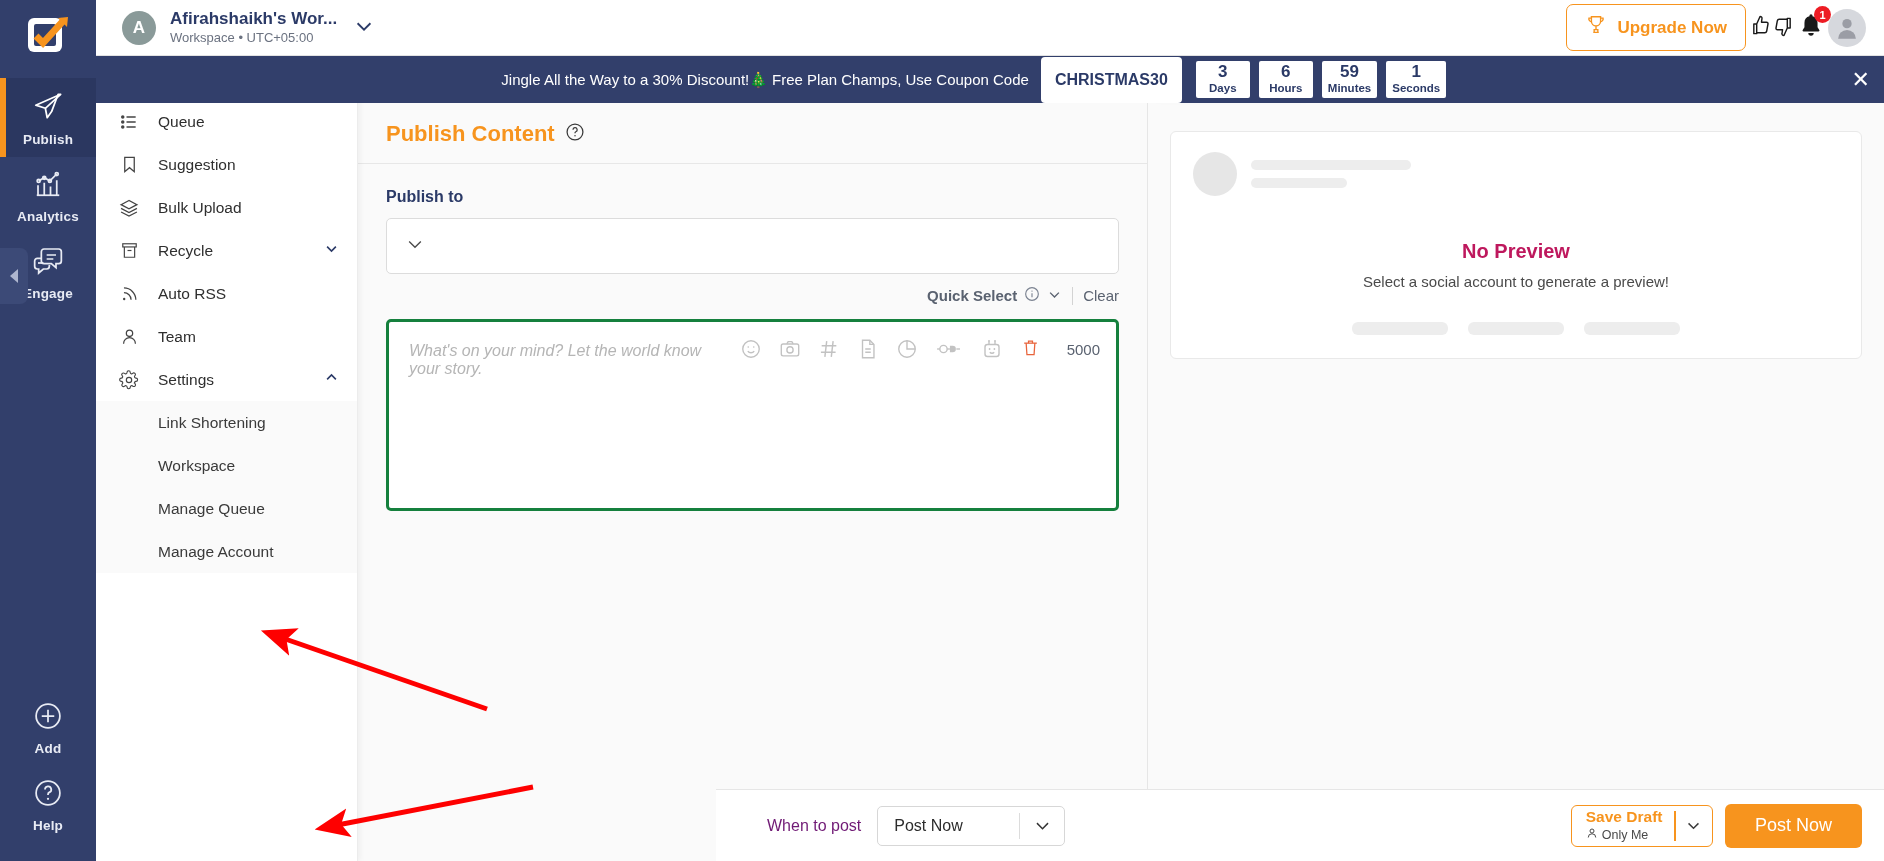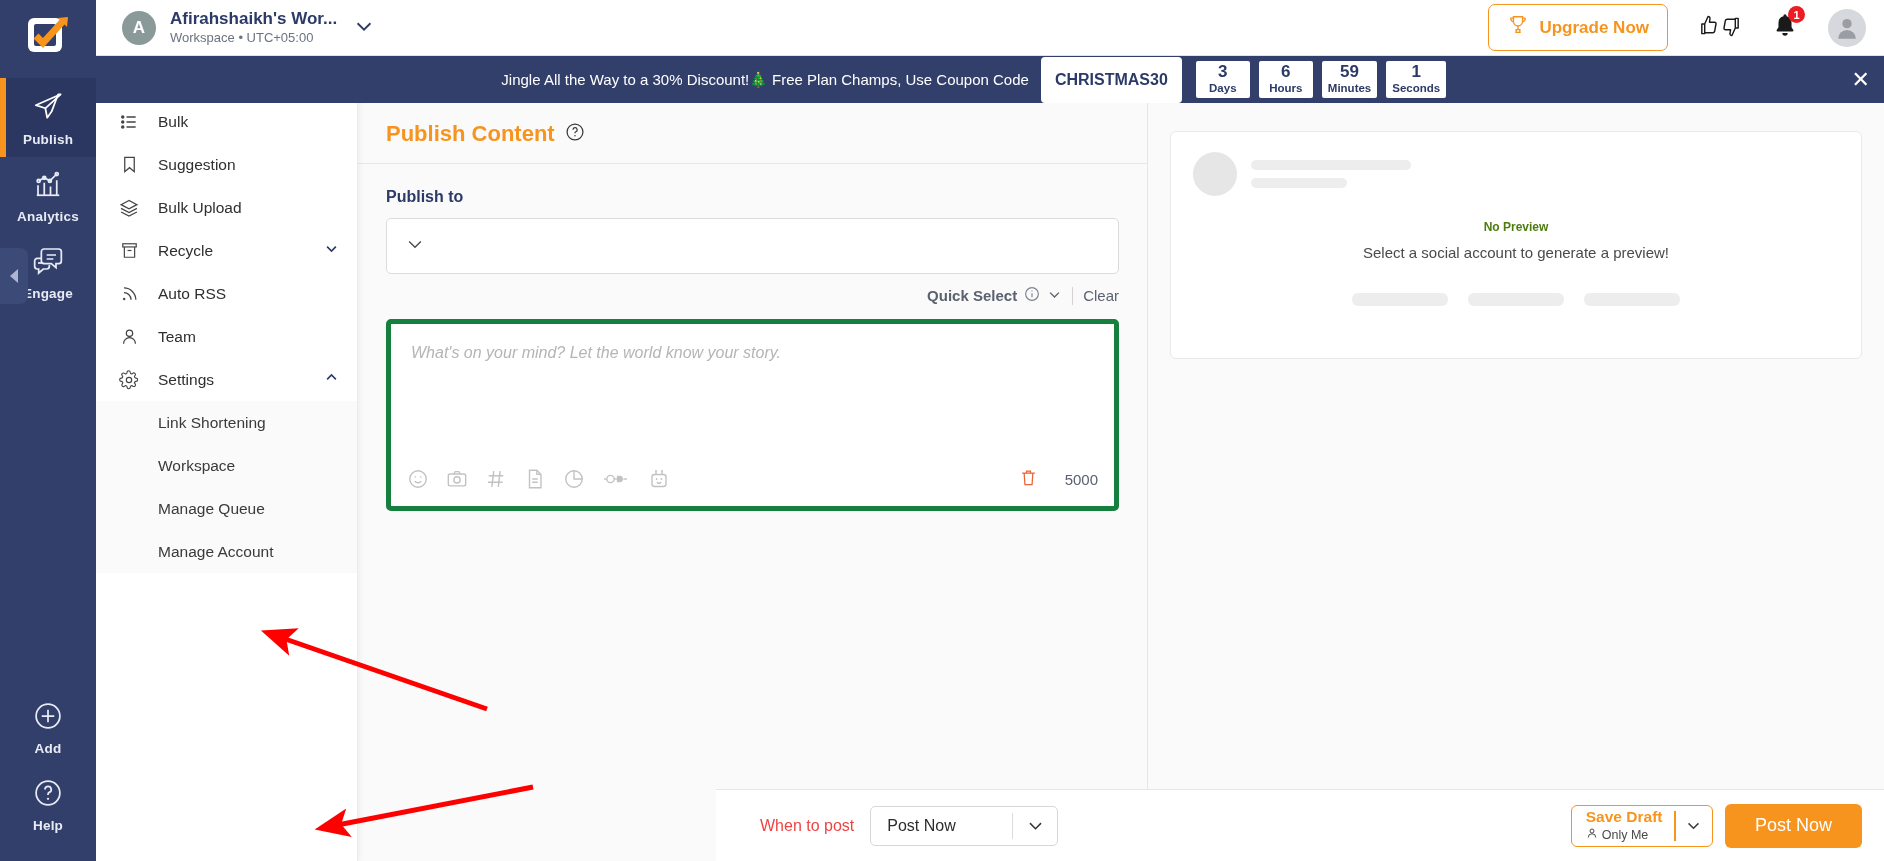--- a/index.html
+++ b/index.html
@@ -78,21 +78,21 @@
   }
   .ws-avatar {
     width: 34px; height: 34px; border-radius: 50%; background: #8a9a99; color: #fff;
     display: flex; align-items: center; justify-content: center;
     font-size: 17px; font-weight: bold; margin-left: 26px;
   }
   .ws-meta { margin-left: 14px; line-height: 1.15; }
   .ws-name { font-size: 17px; font-weight: bold; color: #2b3a67; }
   .ws-sub { font-size: 13px; color: #6b7280; margin-top: 2px; }
   .ws-chev { margin-left: 16px; color: #2b3a67; cursor: pointer; }
-  .top-right { margin-left: auto; display: flex; align-items: center; gap: 30px; padding-right: 18px; }
+  .top-right { margin-left: auto; display: flex; align-items: center; gap: 4px; padding-right: 18px; }
   .upgrade-btn {
     border: 1.6px solid #f7941e; color: #f7941e; border-radius: 7px;
     padding: 9px 18px; display: flex; align-items: center; gap: 10px;
     font-size: 17px; font-weight: bold; cursor: pointer; background: #fff;
   }
   .bell-wrap { position: relative; cursor: pointer; }
   .bell-badge {
     position: absolute; top: -6px; right: -7px; background: #ed1c24; color: #fff;
     border-radius: 50%; width: 17px; height: 17px; font-size: 11px; font-weight: bold;
     display: flex; align-items: center; justify-content: center;
@@ -142,22 +142,22 @@
   }
   .select-placeholder { color: #9a9a9a; font-size: 16px; flex: 1 1 auto; }
   .quick-row {
     display: flex; align-items: center; justify-content: flex-end; gap: 10px;
     margin-top: 12px; font-size: 15px; color: #5a6270;
   }
   .quick-select { font-weight: bold; color: #5a6270; cursor: pointer; display: flex; align-items: center; gap: 7px;}
   .vsep { width: 1px; height: 18px; background: #d3d3d3; }
   .clear-link { color: #5a6270; cursor: pointer; font-size: 15px; }
   .composer {
-    margin-top: 14px; background: #fff; border: 5px solid #15803d; border-radius: 5px;
-    height: 192px; display: flex; flex-direction: column;
+    margin-top: 14px; background: #fff; border: 3px solid #15803d; border-radius: 5px;
+    height: 192px; display: flex; flex-direction: row;
   }
   .composer-text { flex: 1 1 auto; padding: 20px 20px 0; color: #b5b5b5; font-size: 16px; font-style: italic; }
   .composer-bar { height: 54px; display: flex; align-items: center; padding: 0 16px; gap: 17px; }
   .cb-ico { cursor: pointer; color: #c2c2c2; display: flex; align-items: center; }
   .cb-right { margin-left: auto; display: flex; align-items: center; gap: 27px; }
   .char-count { color: #5a6270; font-size: 15px; }
 
   
   .preview-col { flex: 1 1 auto; background: #fafafa; position: relative; min-width: 0; }
   .preview-tab {
@@ -175,32 +175,32 @@
   .soc { width: 38px; height: 38px; border-radius: 50%; cursor: pointer;
     display: flex; align-items: center; justify-content: center; }
   .preview-card {
     margin: 28px 22px; background: #fff; border: 1px solid #e9e9e9; border-radius: 6px;
     height: 228px; padding: 20px 22px; position: relative;
   }
   .ph-head { display: flex; align-items: center; gap: 14px; }
   .ph-circle { width: 44px; height: 44px; border-radius: 50%; background: #e6e6e6; }
   .ph-lines { display: flex; flex-direction: column; gap: 8px; }
   .ph-line { height: 10px; border-radius: 5px; background: #ededed; }
-  .no-prev-title { text-align: center; font-size: 12px; font-weight: bold; color: #4d7c0f; margin-top: 24px; }
+  .no-prev-title { text-align: center; font-size: 20px; font-weight: bold; color: #be185d; margin-top: 44px; }
   .no-prev-sub { text-align: center; font-size: 15px; color: #4a4a4a; margin-top: 10px; }
   .ph-footer { display: flex; gap: 20px; justify-content: center; margin-top: 32px; }
   .ph-chip { width: 96px; height: 13px; border-radius: 6px; background: #ededed; }
 
   
   .footer {
     position: absolute; left: 358px; right: 0; bottom: 0; height: 72px;
     background: #fff; border-top: 1px solid #e6e6e6; display: flex;
     align-items: center; padding: 0 22px; z-index: 15;
   }
-  .when-label { font-size: 16px; color: #ef4444; margin-left: 22px; }
+  .when-label { font-size: 16px; color: #701a75; margin-left: 29px; }
   .when-select {
     margin-left: 16px; border: 1px solid #d7d7d7; border-radius: 5px; height: 40px;
     width: 188px; display: flex; align-items: center; cursor: pointer; background: #fff;
   }
   .when-value { padding-left: 16px; font-size: 16px; color: #2c2c2c; flex: 1 1 auto; }
   .when-sep { width: 1px; height: 26px; background: #dcdcdc; }
   .when-chev { width: 44px; display: flex; align-items: center; justify-content: center; color: #333; }
   .footer-right { margin-left: auto; display: flex; align-items: center; gap: 12px; }
   .save-draft {
     border: 1.6px solid #f7941e; border-radius: 6px; height: 42px; display: flex;
@@ -327,21 +327,21 @@
 
     <div class="nav-item">
       <span class="nav-ico">
         <svg width="20" height="20" viewBox="0 0 24 24" fill="none" stroke="#444" stroke-width="1.6">
           <path d="M9 6h11M9 12h11M9 18h11"></path>
           <circle cx="4.5" cy="6" r="1.3" fill="#444"></circle>
             <circle cx="4.5" cy="12" r="1.3" fill="#444"></circle>
           <circle cx="4.5" cy="18" r="1.3" fill="#444"></circle>
         </svg>
       </span>
-      <span class="nav-lbl">Bulk</span>
+      <span class="nav-lbl">Queue</span>
     </div>
 
     <div class="nav-item">
       <span class="nav-ico">
         <svg width="19" height="19" viewBox="0 0 24 24" fill="none" stroke="#444" stroke-width="1.6">
           <path d="M6 3h12v18l-6-5-6 5z"></path>
         </svg>
       </span>
       <span class="nav-lbl">Suggestion</span>
     </div>

